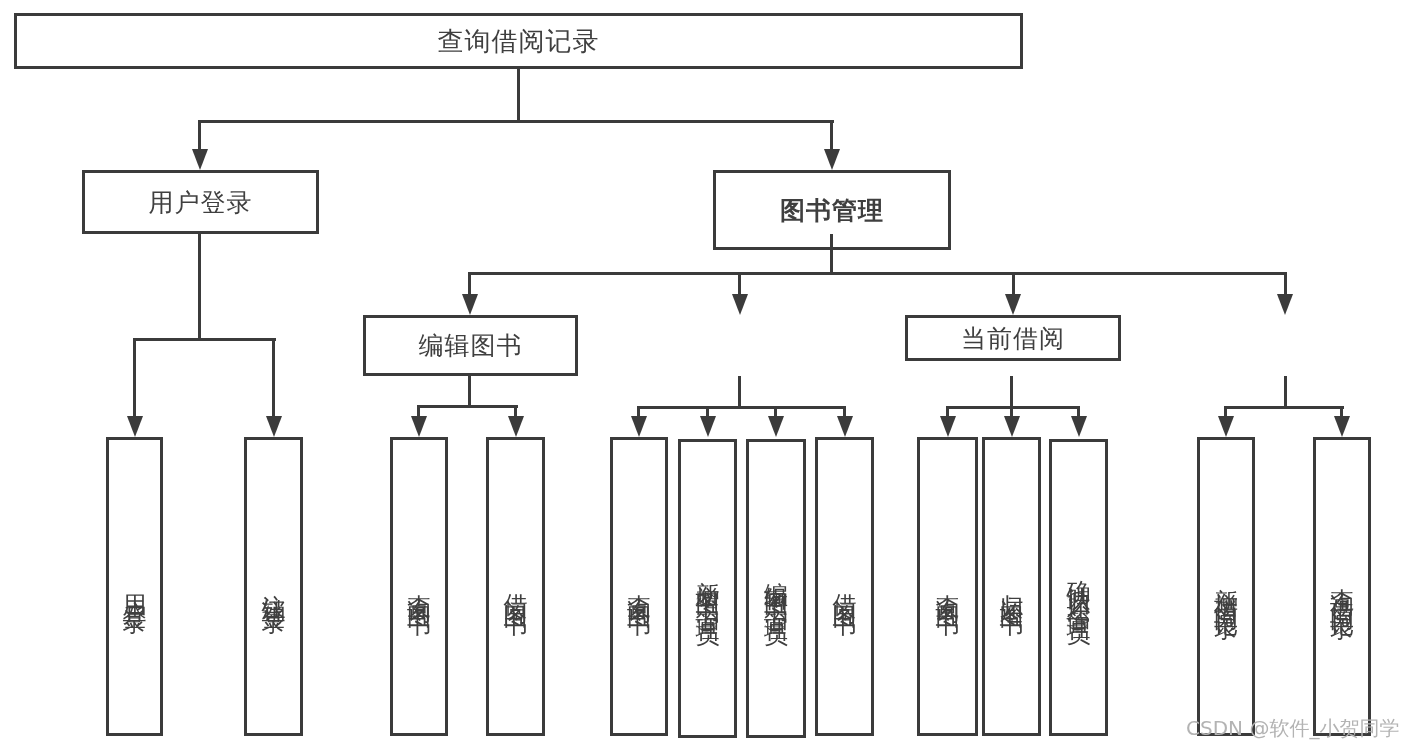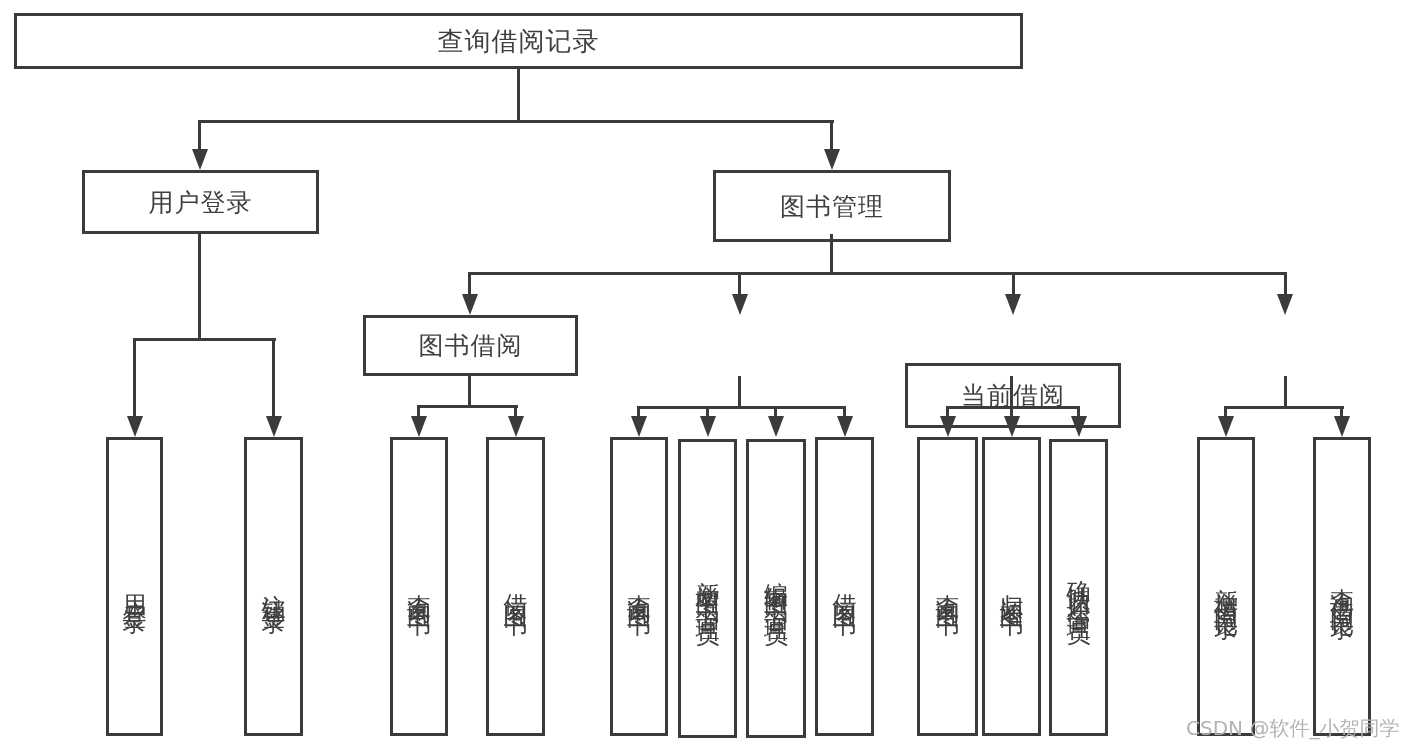--- a/index.html
+++ b/index.html
@@ -58,42 +58,42 @@
   <div class="box hbox root-title" style="left:14px; top:13px; width:1009px; height:56px;">查询借阅记录</div>
 
   <div class="line" style="left:517px; top:69px; width:3px; height:51px;"></div>
   <div class="line" style="left:198px; top:120px; width:636px; height:3px;"></div>
   <div class="line" style="left:198px; top:120px; width:3px; height:32px;"></div>
   <div class="arrow" style="left:192px; top:149px;"></div>
   <div class="line" style="left:830px; top:120px; width:3px; height:32px;"></div>
   <div class="arrow" style="left:824px; top:149px;"></div>
 
   <div class="box hbox" style="left:82px; top:170px; width:237px; height:64px;">用户登录</div>
-  <div class="box hbox" style="left:713px; top:170px; width:238px; height:72px;">图书管理</div>
+  <div class="box hbox" style="left:713px; top:170px; width:238px; height:80px;font-weight:bold;">图书管理</div>
 
   <div class="line" style="left:198px; top:234px; width:3px; height:107px;"></div>
   <div class="line" style="left:133px; top:338px; width:143px; height:3px;"></div>
   <div class="line" style="left:133px; top:338px; width:3px; height:80px;"></div>
   <div class="arrow" style="left:127px; top:416px;"></div>
   <div class="line" style="left:272px; top:338px; width:3px; height:80px;"></div>
   <div class="arrow" style="left:266px; top:416px;"></div>
 
   <div class="line" style="left:830px; top:234px; width:3px; height:41px;"></div>
   <div class="line" style="left:468px; top:272px; width:819px; height:3px;"></div>
   <div class="line" style="left:468px; top:272px; width:3px; height:24px;"></div>
   <div class="arrow" style="left:462px; top:294px;"></div>
   <div class="line" style="left:738px; top:272px; width:3px; height:24px;"></div>
   <div class="arrow" style="left:732px; top:294px;"></div>
   <div class="line" style="left:1012px; top:272px; width:3px; height:24px;"></div>
   <div class="arrow" style="left:1005px; top:294px;"></div>
   <div class="line" style="left:1284px; top:272px; width:3px; height:24px;"></div>
   <div class="arrow" style="left:1277px; top:294px;"></div>
 
-  <div class="box hbox" style="left:363px; top:315px; width:215px; height:61px;">图书借阅</div>
-  <div class="box hbox" style="left:905px; top:315px; width:216px; height:65px;margin-top:48px;">当前借阅</div>
+  <div class="box hbox" style="left:363px; top:315px; width:215px; height:61px;">编辑图书</div>
+  <div class="box hbox" style="left:905px; top:315px; width:216px; height:46px;">当前借阅</div>
 
   <div class="line" style="left:468px; top:376px; width:3px; height:31px;"></div>
   <div class="line" style="left:417px; top:405px; width:101px; height:3px;"></div>
   <div class="line" style="left:417px; top:405px; width:3px; height:13px;"></div>
   <div class="arrow" style="left:411px; top:416px;"></div>
   <div class="line" style="left:514px; top:405px; width:3px; height:13px;"></div>
   <div class="arrow" style="left:508px; top:416px;"></div>
 
   <div class="line" style="left:738px; top:376px; width:3px; height:32px;"></div>
   <div class="line" style="left:637px; top:406px; width:209px; height:3px;"></div>

